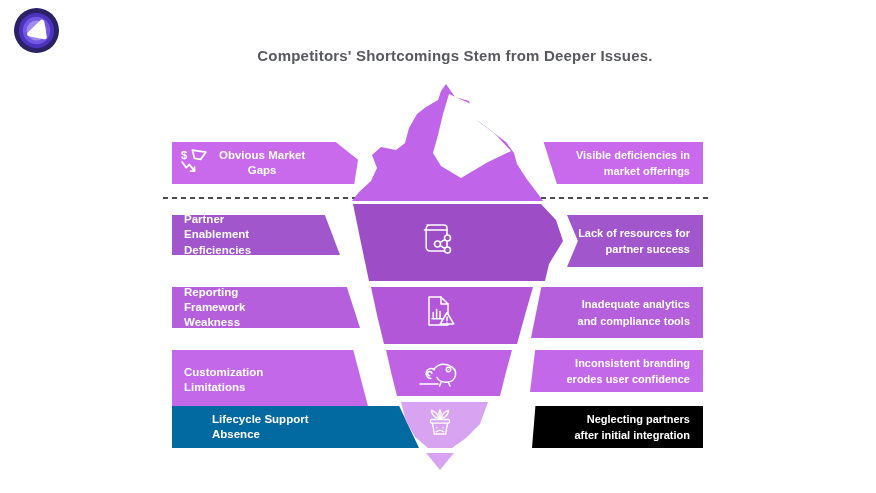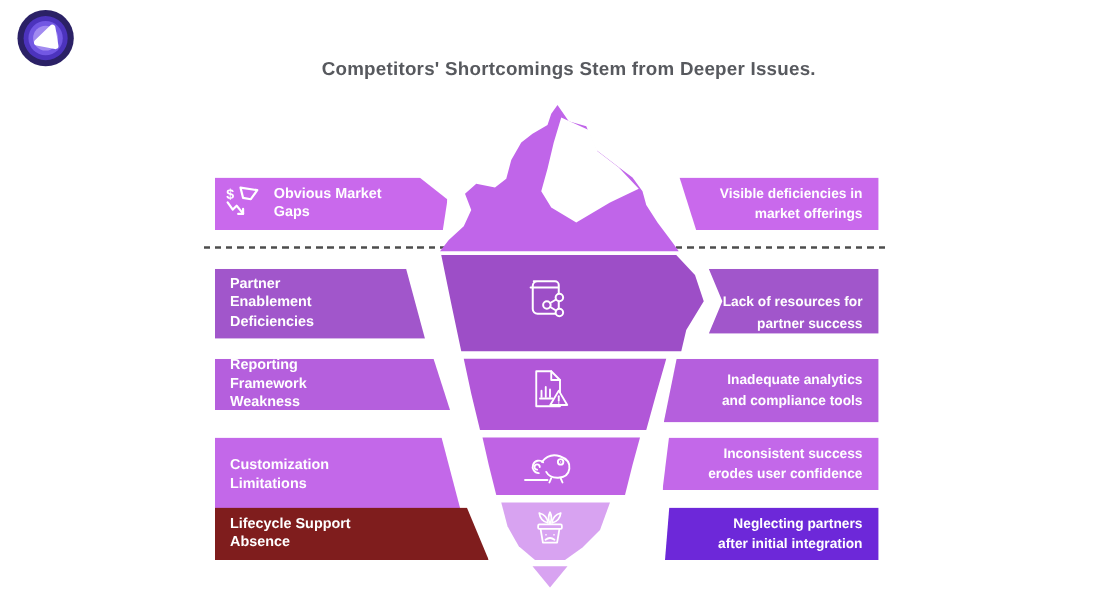--- a/index.html
+++ b/index.html
@@ -20,31 +20,31 @@
   .bar{position:absolute;display:flex;align-items:center;color:#fff;}
   .bar .bar-title{
     font-weight:bold;font-size:11.5px;line-height:1.32;white-space:pre-line;padding-left:12px;
   }
   .bar .bar-desc{
     width:100%;font-size:11px;font-weight:bold;line-height:1.5;white-space:pre-line;
     text-align:right;padding-right:13px;box-sizing:border-box;
   }
   .row-icon{flex:0 0 auto;width:33px;height:33px;margin-left:7px;}
   .row-icon svg{width:100%;height:100%;display:block;}
-  .left.r1 .bar-title{padding-left:7px;}
+  .left.r1 .bar-title{padding-left:7px;text-align:center;}
 
   .left.r1{left:172px;top:142px;width:186px;height:42px;clip-path:polygon(0 0,88% 0,100% 42%,98% 100%,0 100%);}
-  .left.r2{left:172px;top:215px;width:168px;height:56px;clip-path:polygon(0 0,91% 0,100% 100%,0 100%);}
+  .left.r2{left:172px;top:215px;width:168px;height:40px;clip-path:polygon(0 0,91% 0,100% 100%,0 100%);}
   .left.r3{left:172px;top:287px;width:188px;height:41px;clip-path:polygon(0 0,93% 0,100% 100%,0 100%);}
   .left.r4{left:172px;top:350px;width:197px;height:60px;clip-path:polygon(0 0,92% 0,100% 100%,0 100%);}
   .left.r5{left:172px;top:406px;width:219px;height:42px;clip-path:polygon(0 0,92% 0,100% 100%,0 100%);}
 
   .right{justify-content:flex-end;}
   .right.r1{left:537px;top:142px;width:166px;height:42px;clip-path:polygon(4% 0,100% 0,100% 100%,12% 100%);}
-  .right.r2{left:567px;top:215px;width:136px;height:52px;clip-path:polygon(0 0,100% 0,100% 100%,0 100%,8% 50%);align-items:flex-end;}
+  .right.r2{left:567px;top:215px;width:136px;height:52px;clip-path:polygon(0 0,100% 0,100% 100%,0 100%,8% 50%);}
   .right.r3{left:531px;top:287px;width:172px;height:51px;clip-path:polygon(6% 0,100% 0,100% 100%,0 100%);align-items:center;}
   .right.r4{left:530px;top:350px;width:173px;height:42px;clip-path:polygon(3% 0,100% 0,100% 100%,0 100%);}
   .right.r5{left:532px;top:406px;width:171px;height:42px;clip-path:polygon(2% 0,100% 0,100% 100%,0 100%);}
 
   .iceberg{position:absolute;left:0;top:0;width:876px;height:493px;pointer-events:none;}
 </style>
 </head>
 <body>
 
 <div class="canvas">
@@ -86,46 +86,46 @@
     <span class="bar-title">Reporting
 Framework
 Weakness</span>
   </div>
 
   <div class="bar left r4" style="background: rgb(195, 104, 233);">
     <span class="bar-title">Customization
 Limitations</span>
   </div>
 
-  <div class="bar left r5" style="background: #7f1d1d;">
+  <div class="bar left r5" style="background: #0369a1; padding-left: 28px;">
     <span class="bar-title">Lifecycle Support
 Absence</span>
   </div>
 
   <div class="bar right r1" style="background: rgb(201, 105, 236);">
     <span class="bar-desc">Visible deficiencies in
 market offerings</span>
   </div>
 
   <div class="bar right r2" style="background: rgb(161, 86, 203);">
     <span class="bar-desc">Lack of resources for
 partner success</span>
   </div>
 
   <div class="bar right r3" style="background: rgb(181, 95, 221);">
     <span class="bar-desc">Inadequate analytics
 and compliance tools</span>
   </div>
 
   <div class="bar right r4" style="background: rgb(195, 104, 233);">
-    <span class="bar-desc">Inconsistent success
+    <span class="bar-desc">Inconsistent branding
 erodes user confidence</span>
   </div>
 
-  <div class="bar right r5" style="background: #6d28d9;">
+  <div class="bar right r5" style="background: #000000;">
     <span class="bar-desc">Neglecting partners
 after initial integration</span>
   </div>
 
   <svg class="iceberg" viewBox="0 0 876 493">
 
     <polygon points="446,84 455,97 469,101 477,120 494,133 506,142 514,153 517,164 526,178 538,194 543,201 352,201 359,192 371,181 377,168 372,155 381,147 396,150 405,143 409,128 417,114 426,107 438,100 441,91" style="fill: rgb(192, 101, 233);"></polygon>
     <polygon fill="#ffffff" points="449,94 471,104 478,121 495,134 511,151 488,162 461,178 441,166 433,153 438,135 443,114"></polygon>
 
     <polygon points="353,204 541,204 556,220 563,241 549,264 545,281 369,281 361,243" style="fill: rgb(157, 78, 199);"></polygon>

